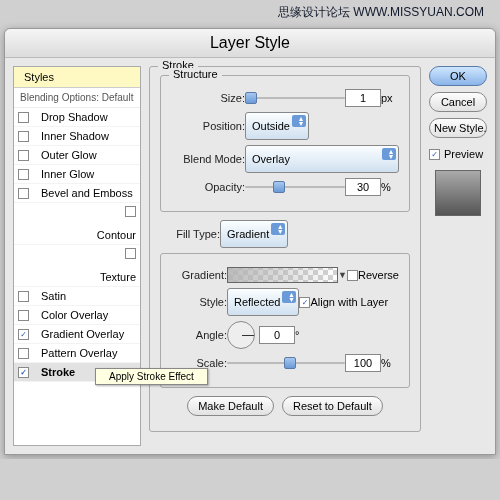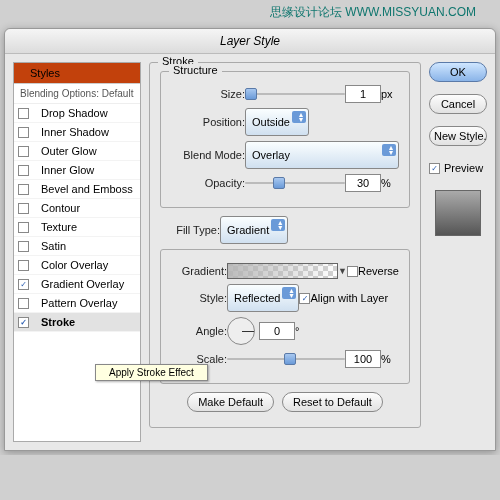--- a/index.html
+++ b/index.html
@@ -1,25 +1,25 @@
 <!DOCTYPE html>
 <html><head>
 <meta charset="utf-8">
 <style>
 *{box-sizing:border-box;margin:0;padding:0;font-family:"Lucida Grande",Arial,sans-serif;font-size:11px;}
 body{background:#d0d0d0;padding:0;}
-.watermark{position:absolute;top:4px;right:24px;color:#0f766e;font-size:12px;}
+.watermark{position:absolute;top:4px;right:16px;color:#0f172a;font-size:12px;}
 .window{background:#e8e8e8;border:1px solid #999;margin:28px 4px 4px 4px;border-radius:6px 6px 0 0;box-shadow:0 2px 8px rgba(0,0,0,0.3);}
-.title-bar{text-align:center;padding:5px;font-size:12px;background:linear-gradient(#f5f5f5,#dcdcdc);border-bottom:1px solid #bbb;border-radius:6px 6px 0 0;font-style:italic;}
+.title-bar{text-align:center;padding:5px;font-size:16px;background:linear-gradient(#f5f5f5,#dcdcdc);border-bottom:1px solid #bbb;border-radius:6px 6px 0 0;}
 .body{display:flex;padding:8px;gap:8px;align-items:flex-start;}
 .styles-box{border:1px solid #aaa;background:#fff;width:128px;height:380px;}
-.styles-head{padding:4px 16px;border-bottom:1px solid #ccc;background:#c2410c;}
+.styles-head{padding:4px 10px;border-bottom:1px solid #ccc;background:#fef9c3;}
 .styles-sub{padding:4px 6px;border-bottom:1px solid #eee;color:#555;font-size:10px;}
 .style-item{display:flex;align-items:flex-end;padding:3px 4px;gap:12px;border-bottom:1px solid #f3f3f3;cursor:pointer;}
-.style-item.indent{}
+.style-item.indent{flex-direction:column;}
 .style-item.selected{background:#e2e2e2;font-weight:bold;}
 .chk{width:11px;height:11px;border:1px solid #888;background:#fff;display:inline-flex;align-items:center;justify-content:center;font-size:8px;color:#2a5db0;}
 .center{flex:1;}
 .fieldset{border:1px solid #aaa;border-radius:3px;padding:8px 10px 10px 10px;margin-bottom:8px;position:relative;}
 .fieldset>.legend{position:absolute;top:-8px;left:8px;background:#e8e8e8;padding:0 4px;font-size:11px;}
 .row{display:flex;align-items:center;margin:5px 0;}
 .lbl{width:74px;text-align:right;color:#222;}
 .slider{flex:1;height:14px;position:relative;}
 .slider::before{content:"";position:absolute;top:6px;left:0;right:0;height:2px;background:#bbb;border-radius:1px;}
 .thumb{position:absolute;top:1px;width:12px;height:12px;background:linear-gradient(#a8c8f0,#6a9ad8);border:1px solid #5a7aa8;border-radius:2px;}
@@ -27,21 +27,21 @@
 .unit{width:18px;}
 .select{border:1px solid #888;border-radius:3px;background:linear-gradient(#fafeff,#d0e0f0);padding:1px 18px 1px 6px;height:28px;display:inline-flex;align-items:center;position:relative;}
 .select::after{content:"";position:absolute;right:2px;top:2px;width:14px;height:12px;background:#6a9ad8;border-radius:2px;}
 .select .arr{position:absolute;right:5px;top:3px;color:#fff;font-size:8px;line-height:5px;z-index:1;}
 .gradswatch{flex:1;height:16px;border:1px solid #666;background:repeating-conic-gradient(#ccc 0% 25%,#fff 0% 50%) 0/10px 10px;position:relative;}
 .gradswatch::after{content:"";position:absolute;inset:0;background:linear-gradient(90deg,rgba(180,180,180,0.9),rgba(255,255,255,0.1));}
 .grad-caret{color:#444;font-size:9px;}
 .dial{width:28px;height:28px;border:1px solid #888;border-radius:50%;background:#eee;position:relative;margin-right:4px;}
 .dial::after{content:"";position:absolute;width:12px;height:1px;background:#333;top:13px;left:14px;}
 .btn{border:1px solid #888;border-radius:10px;background:linear-gradient(#fdfdfd,#e2e2e2);padding:3px 10px;cursor:pointer;}
-.right{width:58px;display:flex;flex-direction:column;gap:12px;align-items:stretch;overflow:hidden;}
+.right{width:58px;display:flex;flex-direction:column;gap:6px;align-items:stretch;overflow:hidden;}
 .rbtn{border:1px solid #888;border-radius:10px;background:linear-gradient(#fdfdfd,#e2e2e2);padding:3px 4px;text-align:center;cursor:pointer;font-size:11px;white-space:nowrap;}
 .rbtn.primary{background:linear-gradient(#cfe6ff,#8ab4e8);border-color:#5a7aa8;}
 .prev-chk{display:flex;align-items:center;gap:4px;margin-top:4px;}
 .preview-sw{width:46px;height:46px;border:1px solid #666;background:linear-gradient(#aaa,#555);margin-top:4px;align-self:center;}
 .tooltip{position:absolute;background:#ffffe1;border:1px solid #888;padding:2px 13px;font-size:10px;left:90px;top:310px;box-shadow:1px 1px 2px rgba(0,0,0,0.3);}
 .main{position:relative;}
 </style>
 </head>
 <body>
 

